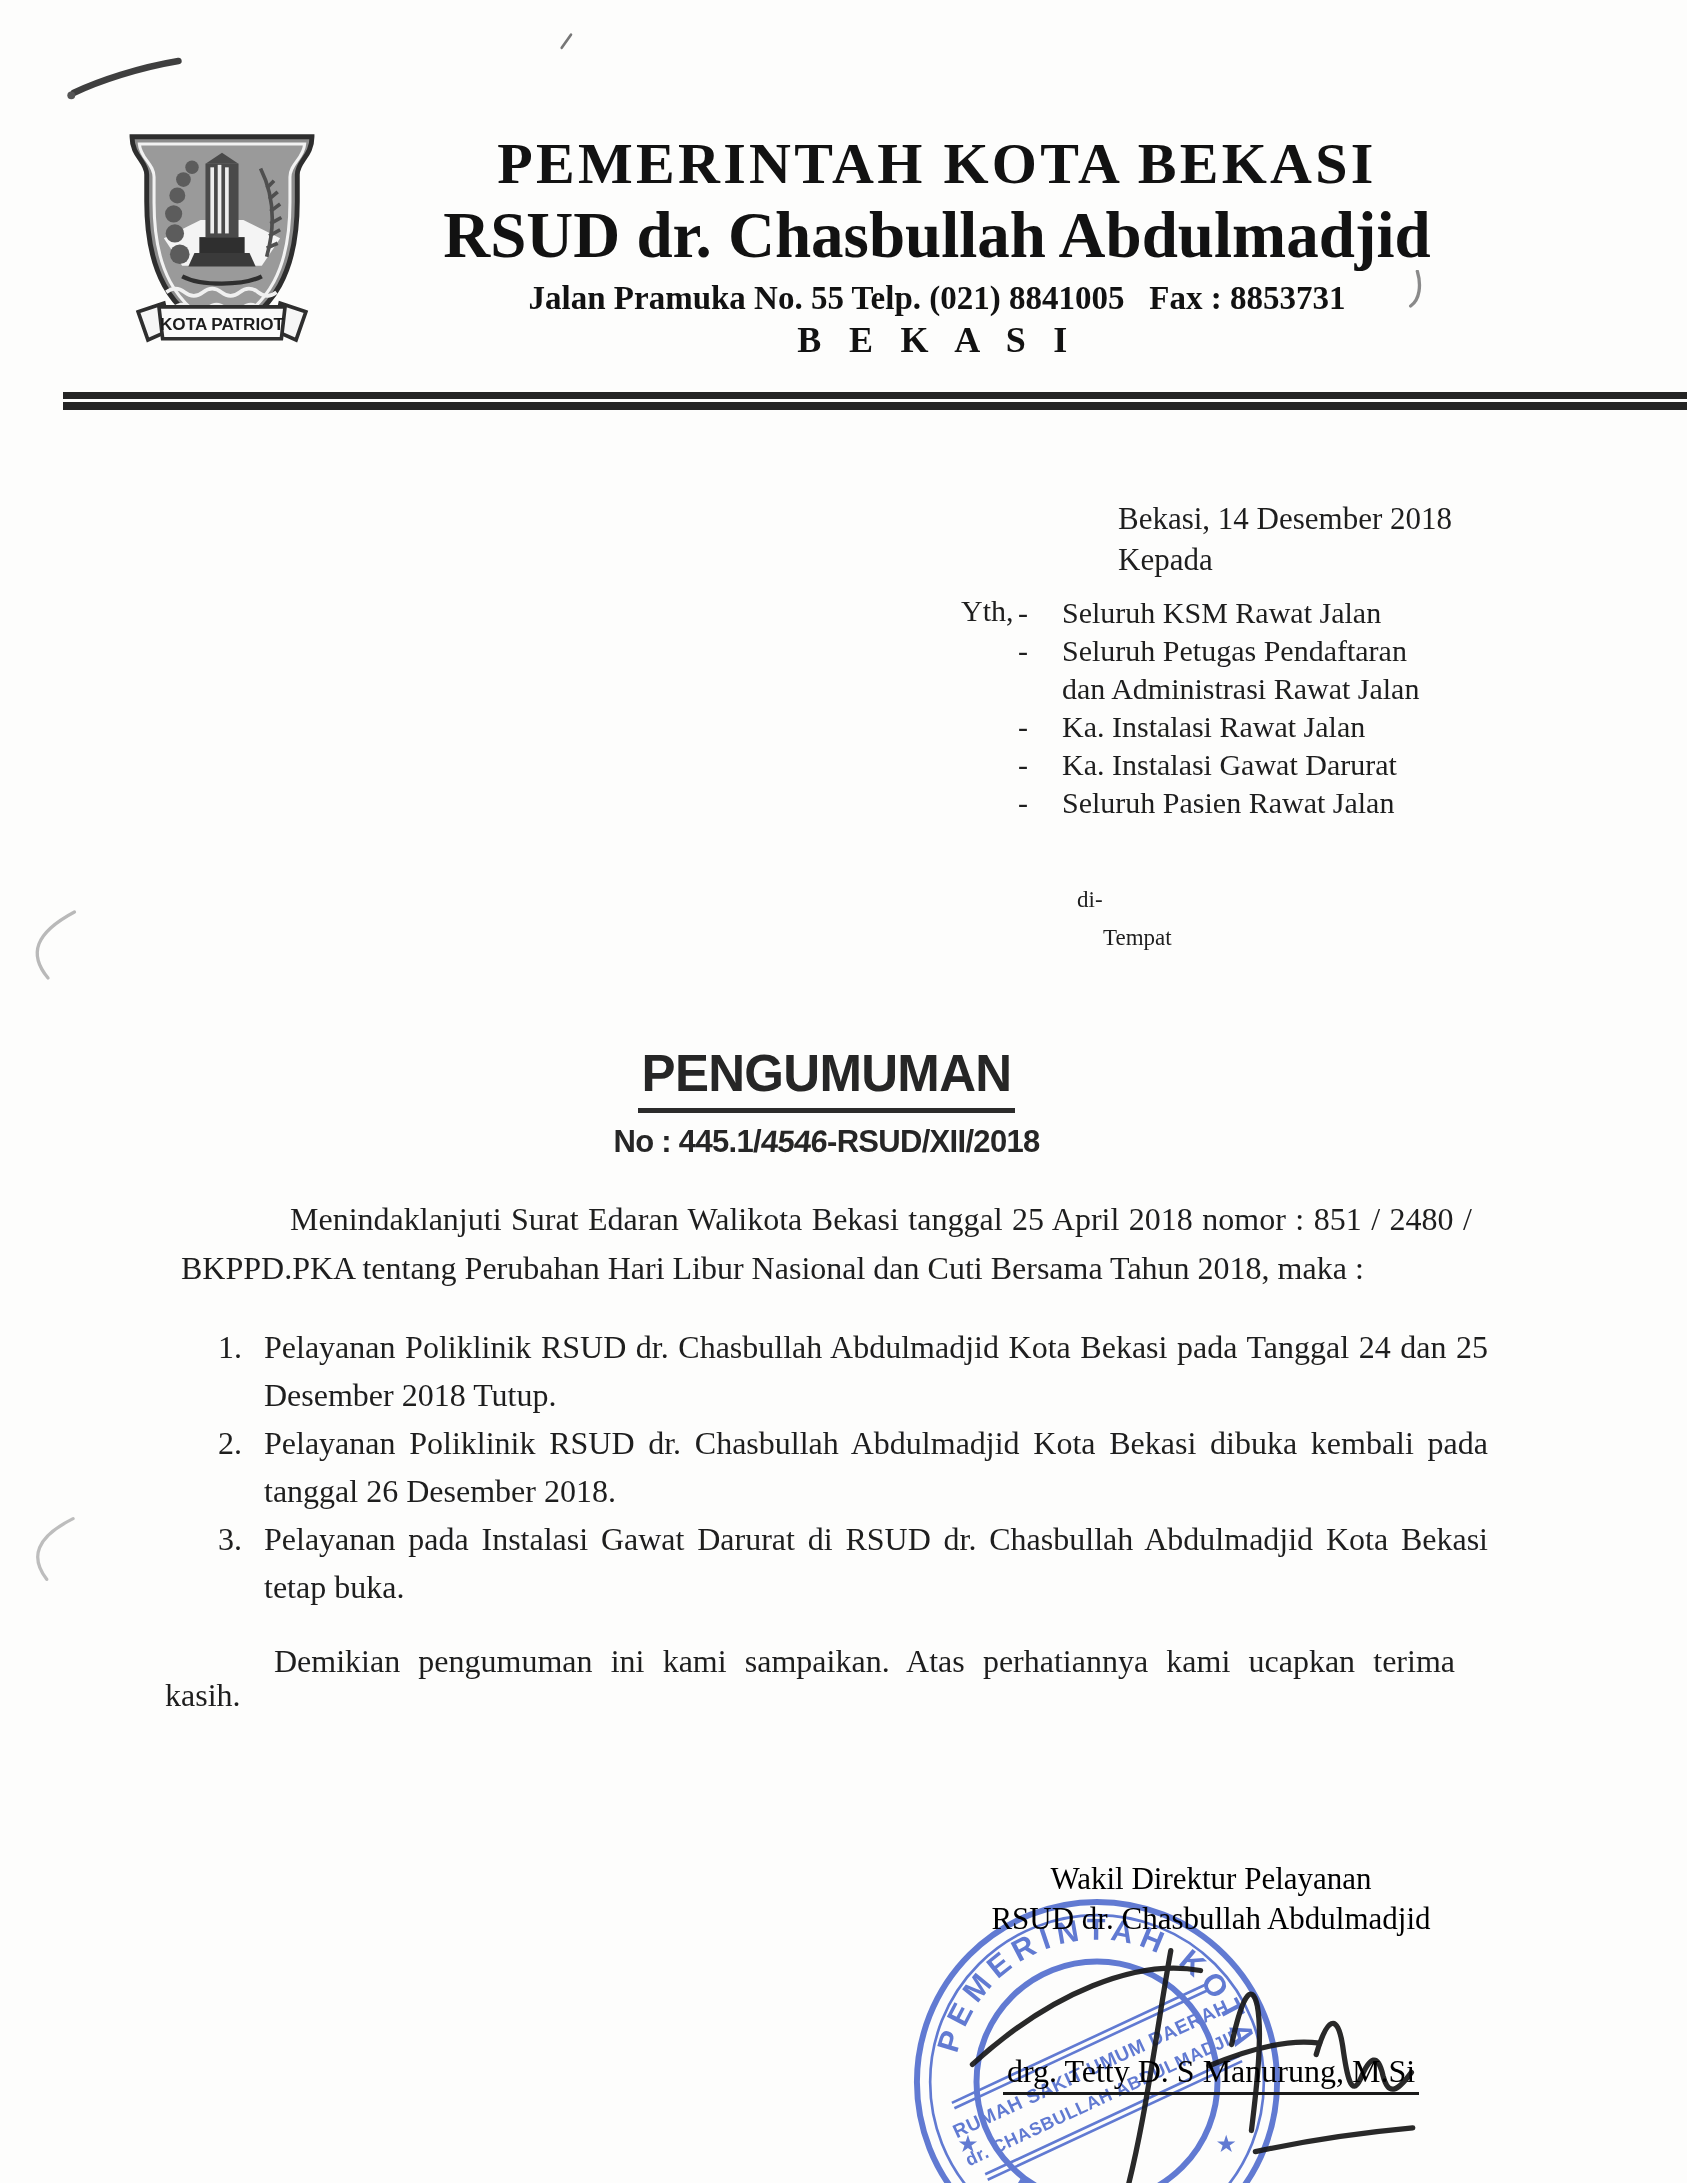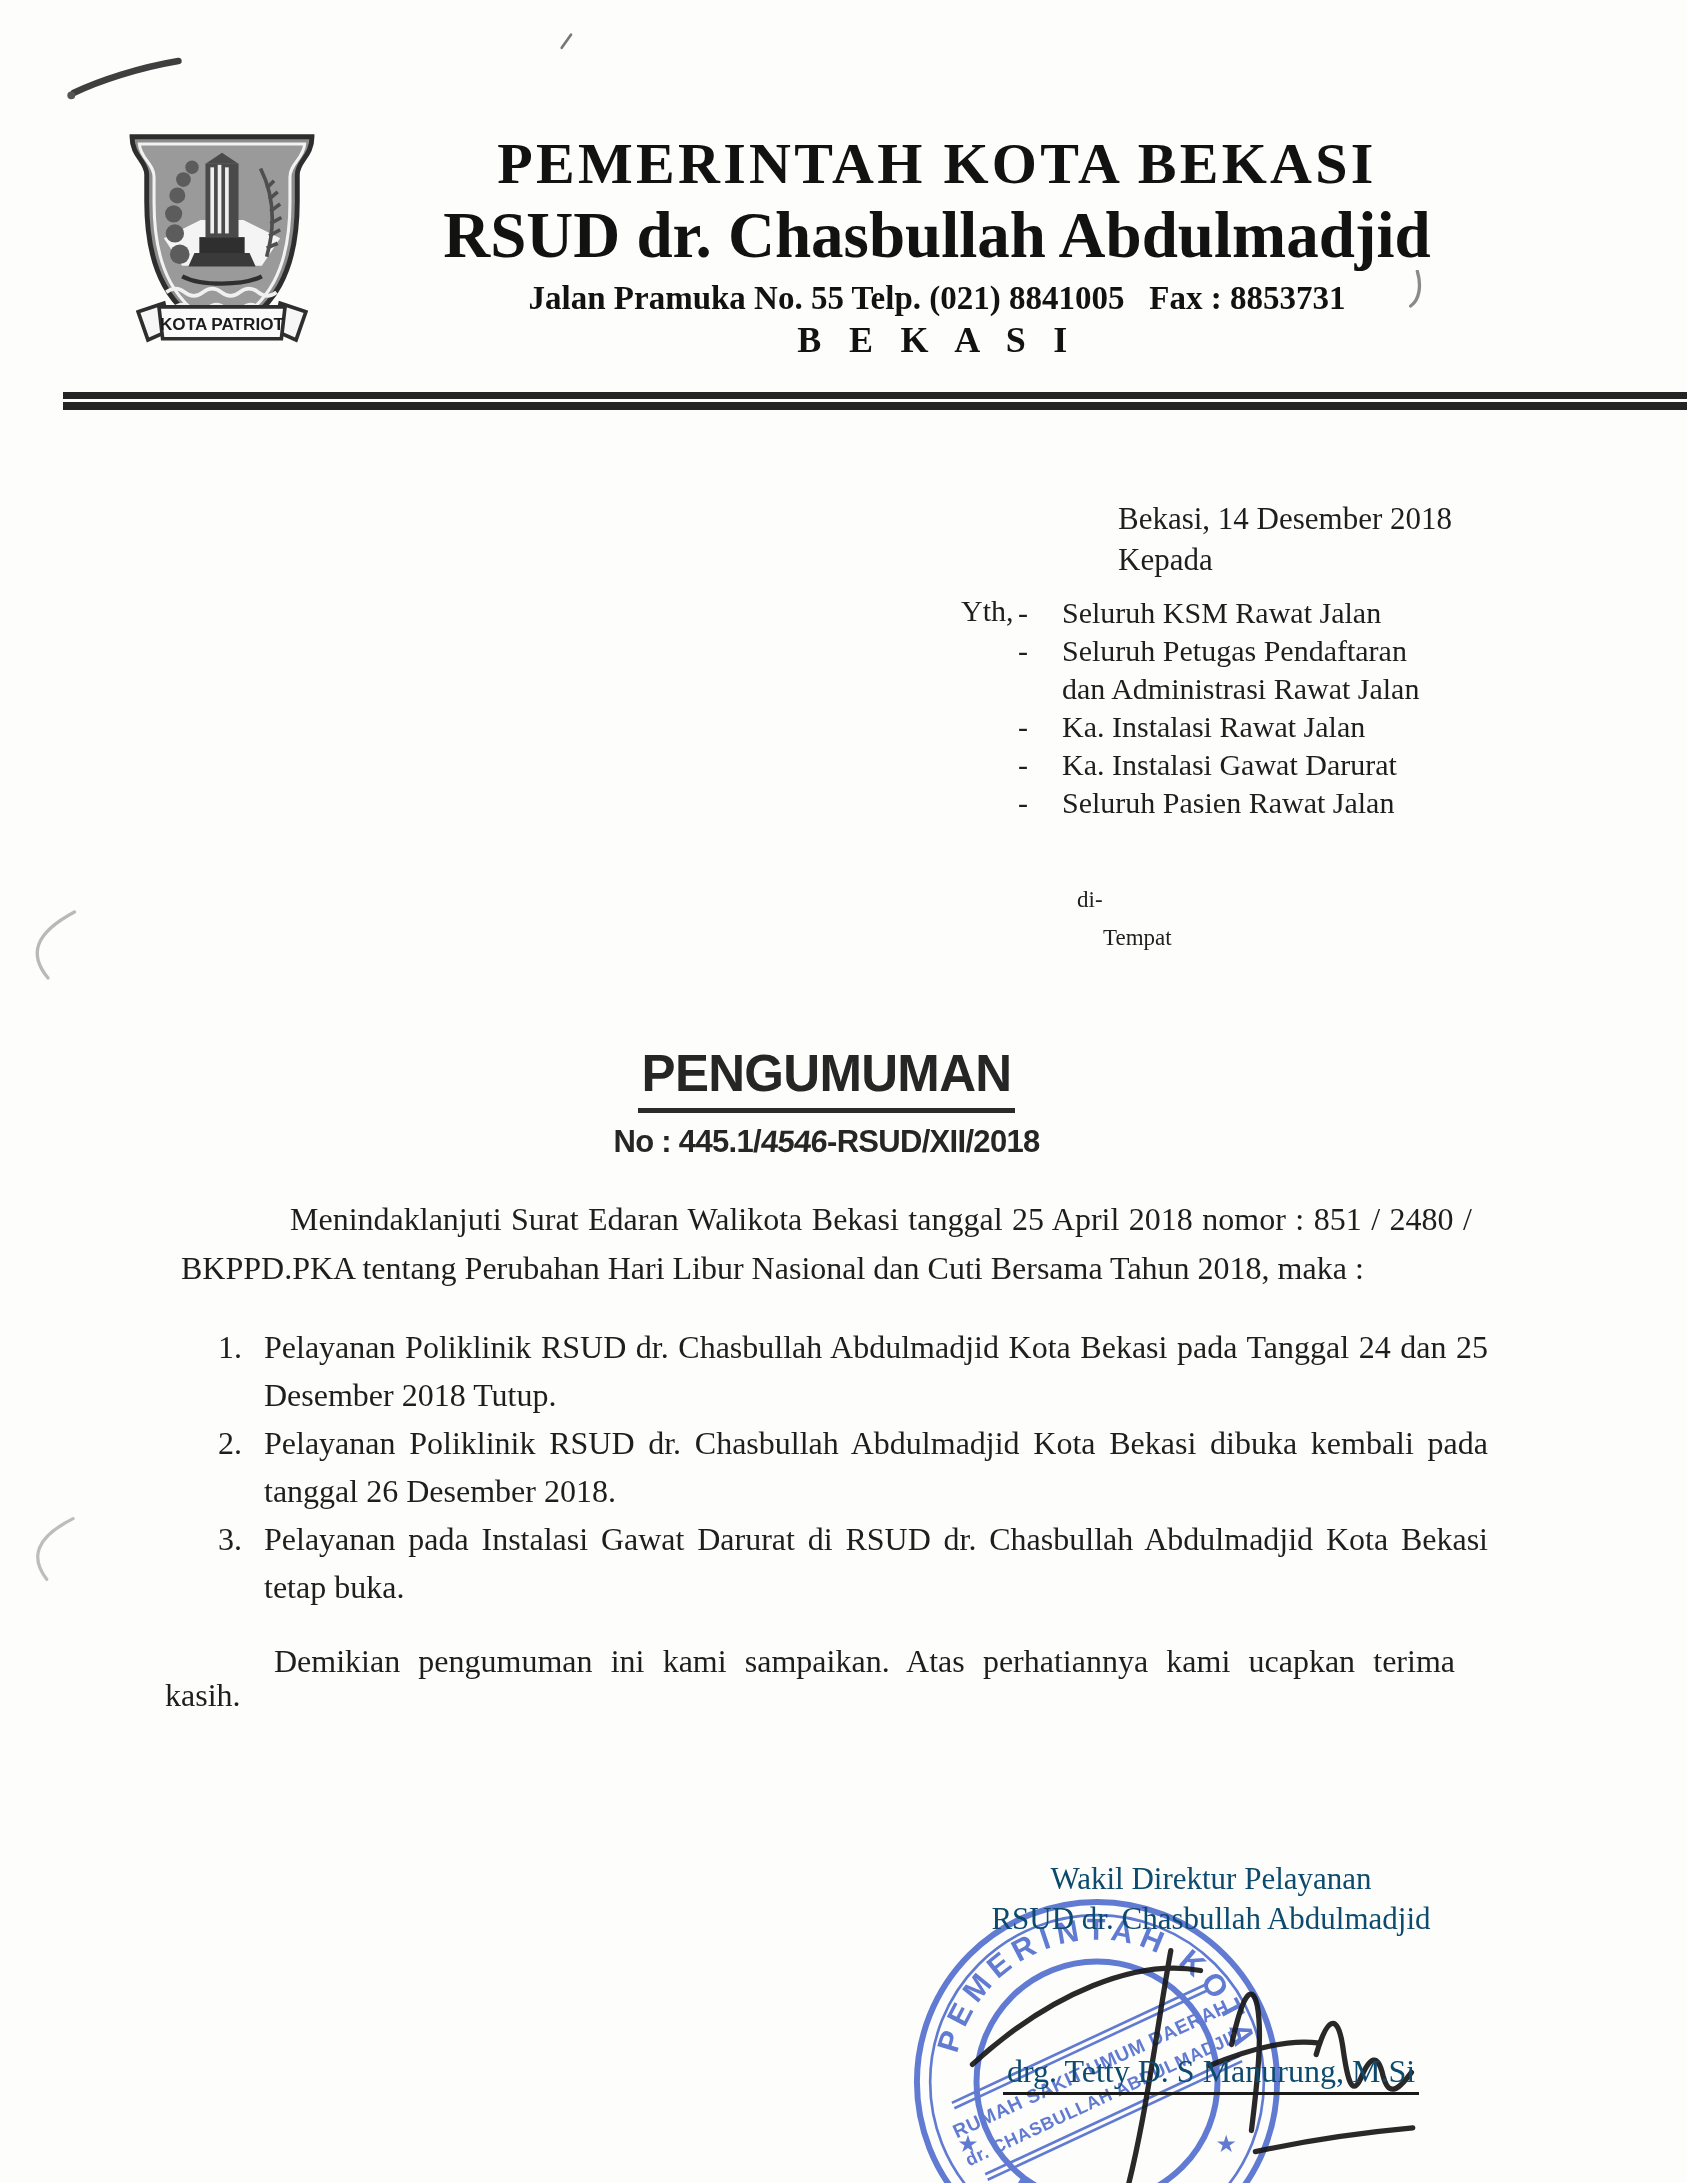--- a/index.html
+++ b/index.html
@@ -36,21 +36,21 @@
   .body-block{position:absolute;left:165px;top:1179px;width:1323px;font-size:32px;}
   .opening{margin:16px;text-indent:109px;text-align:justify;line-height:49px;}
   .list{margin-top:30px;padding-left:53px;}
   .list-item{display:flex;}
   .num{width:46px;flex:none;line-height:48px;}
   .item-text{flex:1;text-align:justify;line-height:48px;}
   .closing{margin:33px 0 16px 0;width:1290px;text-indent:109px;text-align:justify;
            line-height:34px;word-spacing:4.6px;}
   
   .sig-block{position:absolute;left:953px;top:1859px;width:516px;text-align:center;
-             font-size:31px;line-height:40px;color:#0c4a6e;}
+             font-size:31px;line-height:40px;color:#000000;}
   .sig-space{height:112px;}
   .sig-name{display:inline-block;font-size:32px;border-bottom:3.3px solid #1a1a1a;
             padding:0 4px 1.3px 4px;white-space:nowrap;}
   .sig-nip{margin-top:5.3px;white-space:nowrap;}
   .stamp{position:absolute;left:905px;top:1890px;width:384px;height:384px;opacity:0.82;}
   .signature-ink{position:absolute;left:946px;top:1932px;width:476px;height:278px;}
   .artifact{position:absolute;}
 </style>
 </head>
 <body>

